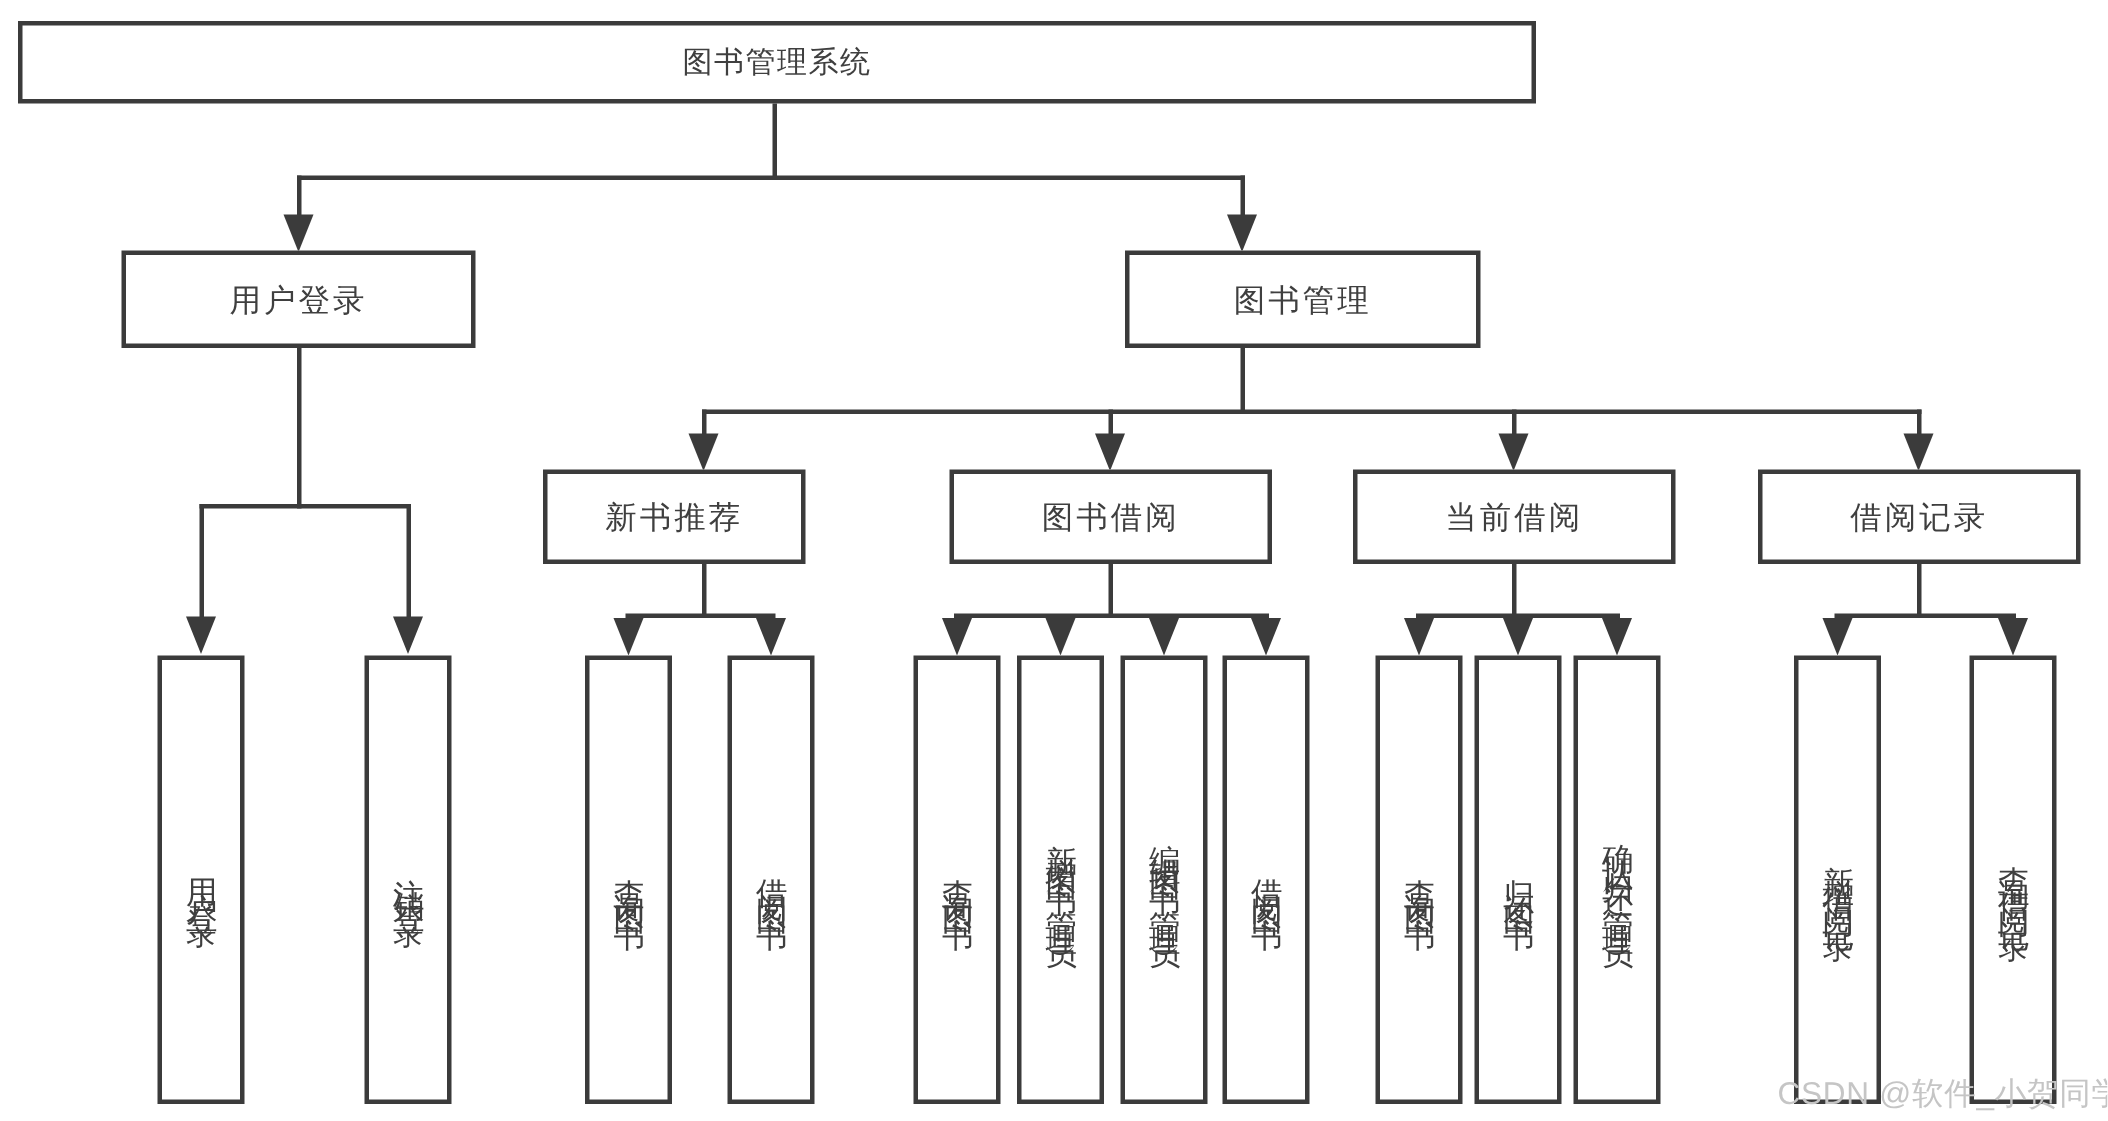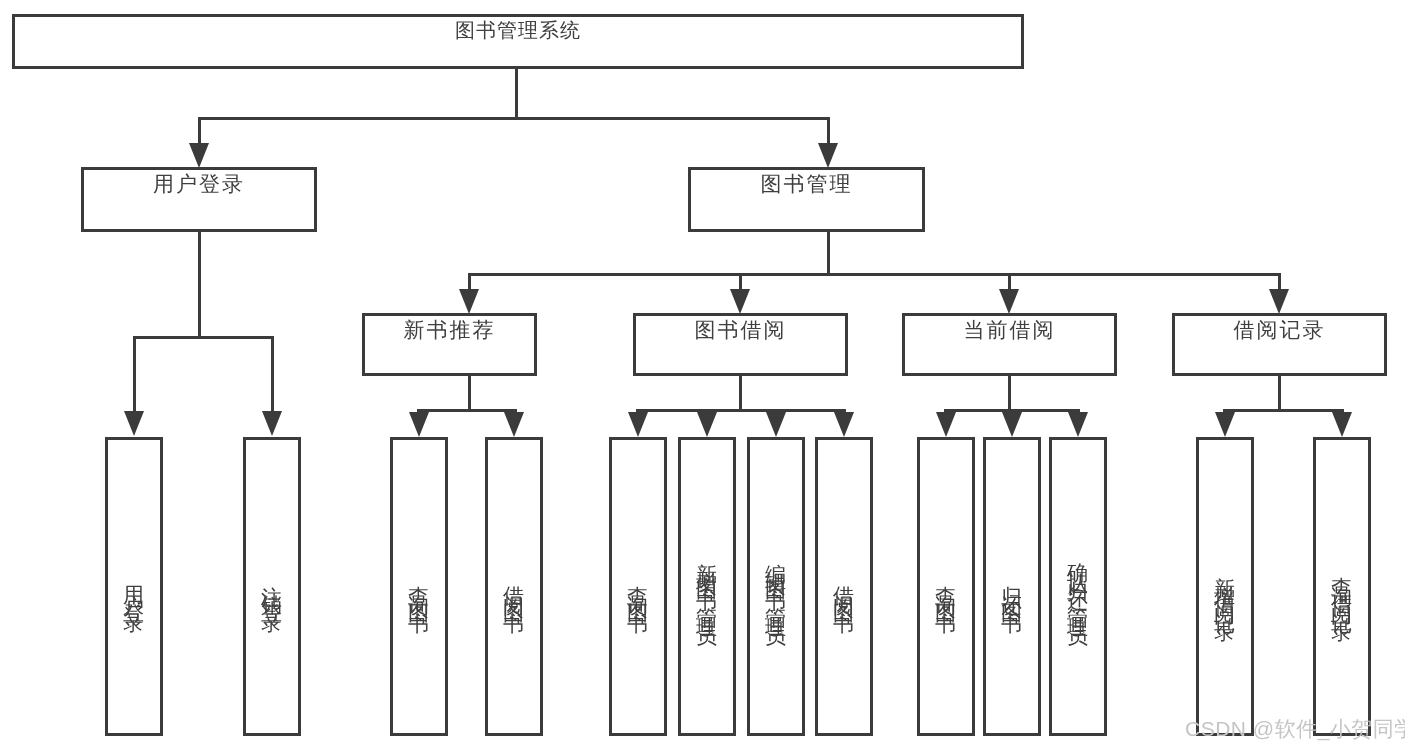--- a/index.html
+++ b/index.html
@@ -21,20 +21,21 @@
     background: var(--bg);
     overflow: hidden;
   }
 
   
   .node {
     position: absolute;
     background: var(--box-fill);
     border: 3px solid var(--box-border);
     display: flex;
+    align-items: center;
     justify-content: center;
     z-index: 2;
   }
   .node .label {
     color: var(--text);
     font-size: 21px;
     letter-spacing: 2px;
     white-space: nowrap;
   }
   .node.root .label { font-size: 20px; letter-spacing: 1px; }
@@ -138,21 +139,21 @@
   <div class="arrow" style="left:1332px;top:412px"></div>
 
   <div class="node root" style="left:12px;top:14px;width:1012px;height:55px">
     <span class="label">图书管理系统</span>
   </div>
 
   <div class="node" style="left:81px;top:167px;width:236px;height:65px">
     <span class="label">用户登录</span>
   </div>
 
-  <div class="node" style="left:688px;top:167px;width:237px;height:65px">
+  <div class="node" style="left:750px;top:167px;width:237px;height:65px">
     <span class="label">图书管理</span>
   </div>
 
   <div class="node" style="left:362px;top:313px;width:175px;height:63px">
     <span class="label">新书推荐</span>
   </div>
 
   <div class="node" style="left:902px;top:313px;width:215px;height:63px">
     <span class="label">当前借阅</span>
   </div>

